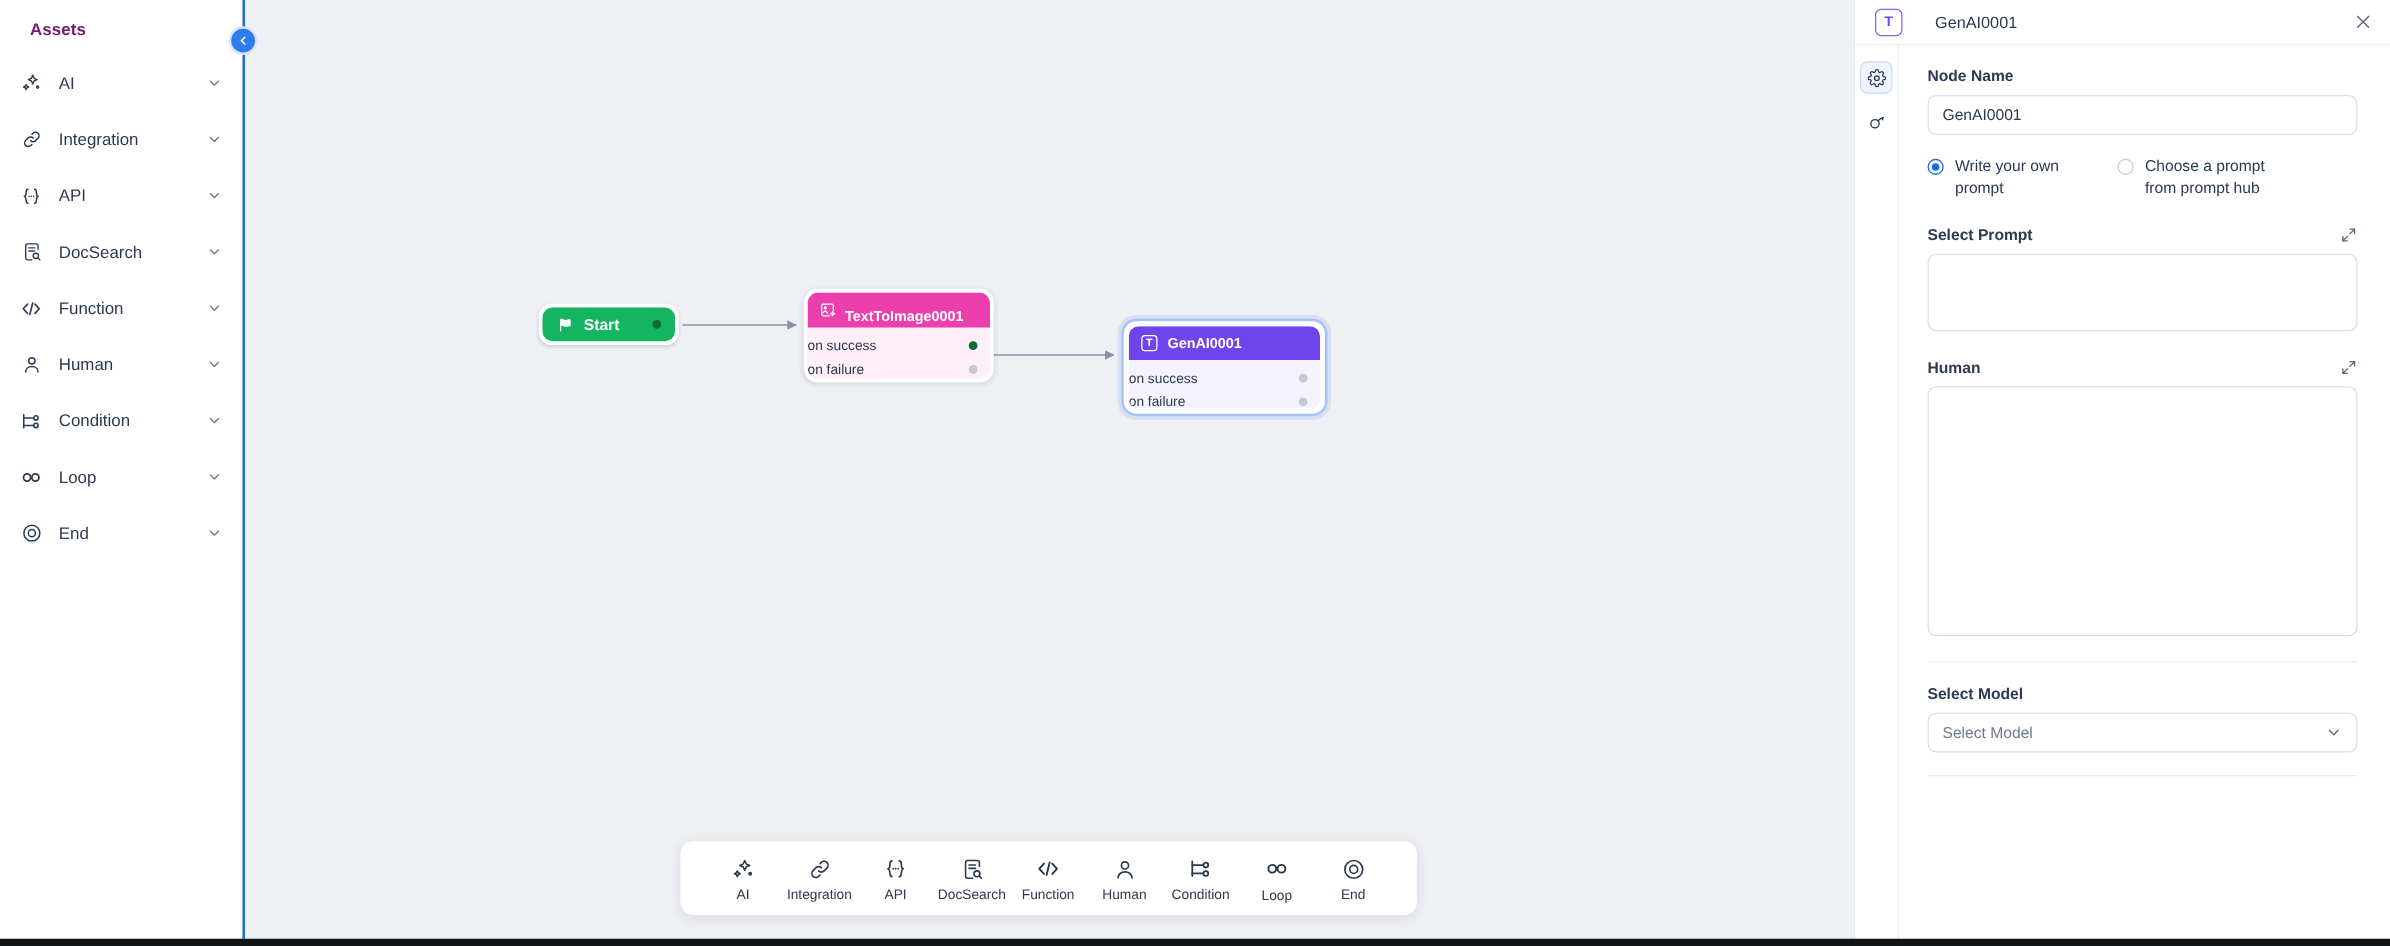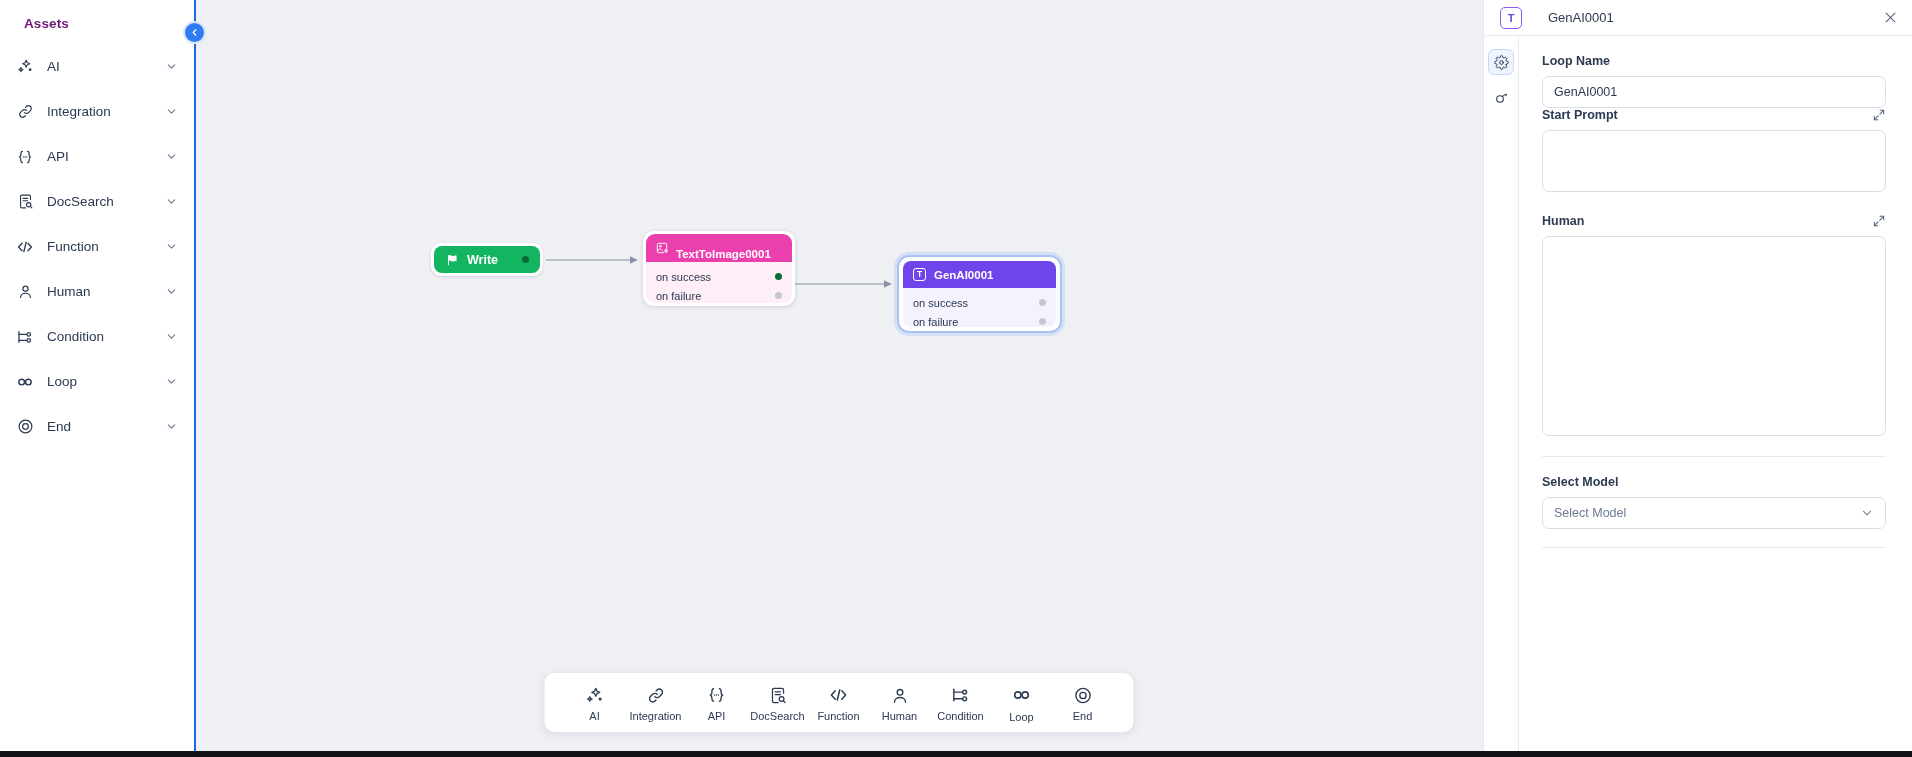--- a/index.html
+++ b/index.html
@@ -130,21 +130,21 @@
     background: #fdeef8;
   }
   #node-t2i .nhead {
     height: 28px;
     background: #ec3fae;
     display: flex; align-items: center;
     padding: 0 9px;
     color: #fff;
   }
   #node-t2i .ntitle { font-size: 11.5px; font-weight: 700; margin-left: 7px; margin-top: 12px; }
-  .nbody { padding: 5px 10px 0 10px; }
+  .nbody { padding: 5px 10px 0 0; }
   .nrow {
     display: flex; align-items: center; justify-content: space-between;
     height: 19px;
     font-size: 11px; color: #2b3950;
   }
 
   
   #node-genai {
     left: 703px; top: 255px;
     width: 165px; height: 78px;
@@ -492,21 +492,21 @@
       <line x1="601" y1="284" x2="697" y2="284" stroke="#8893a8" stroke-width="1.2" marker-end="url(#arrow)"></line>
     </svg>
 
     <div id="node-start" class="node">
       <div class="pill">
         <span style="display:flex;">
           <svg width="14" height="14" viewBox="0 0 24 24" fill="currentColor">
               <path d="M5.2 3.2v17.6h1.6V13h.3c2.4 0 3.6 1.5 6.4 1.5 2.1 0 3.3-.8 4.9-.8.6 0 1 .1 1.4.3V4.4c-.5-.2-.9-.3-1.6-.3-1.7 0-2.9.9-4.8.9-2.6 0-3.9-1.5-6.3-1.5-.6 0-1.2.1-1.9.3z"></path>
             </svg>
         </span>
-        <span class="start-label">Write</span>
+        <span class="start-label">Start</span>
         <span class="dot-green"></span>
       </div>
     </div>
 
     <div id="node-t2i" class="node">
       <div class="inner">
         <div class="nhead">
           <span style="display:flex;">
             <svg width="14" height="14" viewBox="0 0 24 24" fill="none" stroke="currentColor" stroke-width="1.7" stroke-linecap="round" stroke-linejoin="round">
                 <path d="M20 12.5V6a2 2 0 0 0-2-2H6a2 2 0 0 0-2 2v12a2 2 0 0 0 2 2h9"></path>
@@ -681,26 +681,36 @@
           <svg width="16" height="16" viewBox="0 0 24 24" fill="none" stroke="currentColor" stroke-width="1.6" stroke-linecap="round" stroke-linejoin="round">
               <circle cx="10.5" cy="13.5" r="5"></circle>
               <path d="M14.5 9.5c2-2 4-3 5.5-3.2"></path>
               <path d="M20 6.3l-.6 2.4"></path>
             </svg>
         </div>
       </div>
 
       <div id="rp-content">
 
-        <div class="field-label">Loop Name</div>
+        <div class="field-label">Node Name</div>
         <div class="text-input" placeholder="Node Name">GenAI0001</div>
 
+        <div class="radio-row">
+          <label class="radio-opt first checked">
+            <span class="radio-mark"></span>
+            <span class="radio-text">Write your own prompt</span>
+          </label>
+          <label class="radio-opt">
+            <span class="radio-mark"></span>
+            <span class="radio-text">Choose a prompt from prompt hub</span>
+          </label>
+        </div>
 
         <div class="label-row">
-          <span class="field-label" style="margin-bottom:0;">Start Prompt</span>
+          <span class="field-label" style="margin-bottom:0;">Select Prompt</span>
           <span class="expand-ic">
             <svg width="14" height="14" viewBox="0 0 24 24" fill="none" stroke="currentColor" stroke-width="1.8" stroke-linecap="round" stroke-linejoin="round">
                 <polyline points="14 4 20 4 20 10"></polyline>
                 <line x1="20" y1="4" x2="13.5" y2="10.5"></line>
                 <polyline points="10 20 4 20 4 14"></polyline>
                 <line x1="4" y1="20" x2="10.5" y2="13.5"></line>
               </svg>
           </span>
         </div>
         <div class="textarea" id="ta-system" placeholder=""></div>

